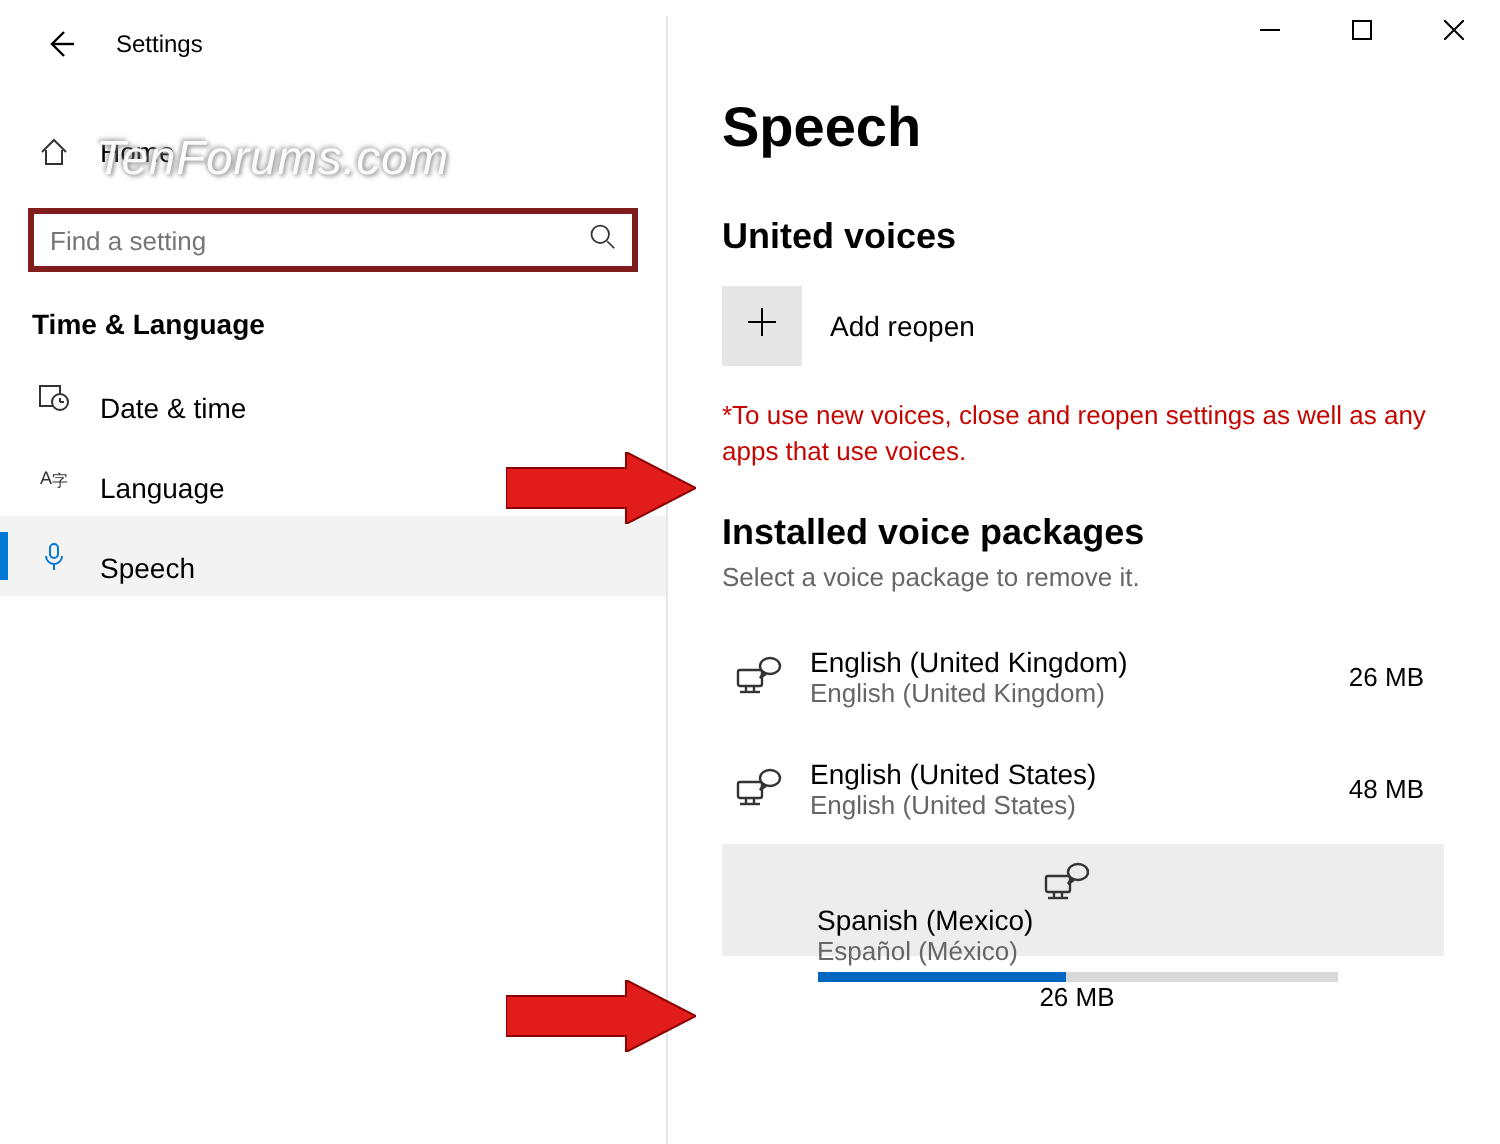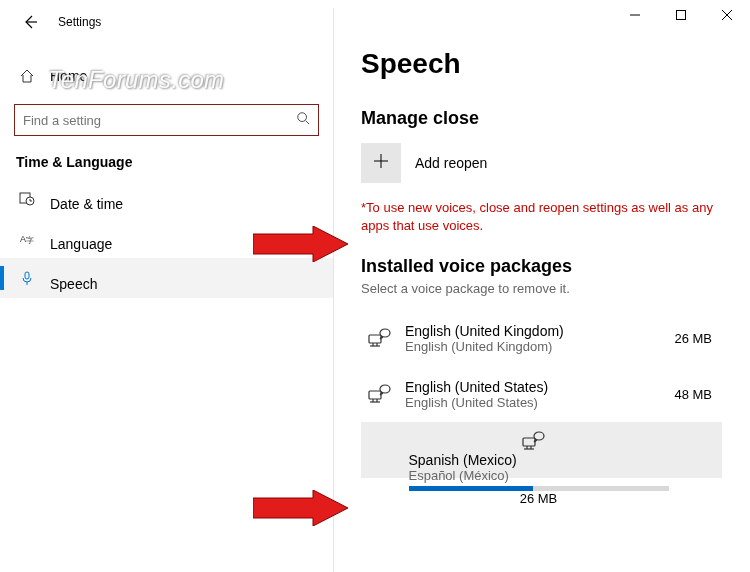--- a/index.html
+++ b/index.html
@@ -9,21 +9,21 @@
   .titlebar .winbtn { width: 46px; height: 30px; display: flex; align-items: center; justify-content: center; font-size: 10px; color: #000; }
   .winbtn svg { width: 10px; height: 10px; }
   .sidebar { width: 333px; height: 100%; padding: 0; position: relative; }
   .back-row { height: 44px; display: flex; align-items: center; padding-left: 20px; }
   .back-btn { width: 20px; height: 20px; display: flex; align-items: center; justify-content: center; }
   .app-title { font-size: 12px; margin-left: 18px; color: #000; }
   .home-row { display: flex; align-items: center; height: 40px; padding-left: 18px; margin-top: 12px; }
   .home-row .icon { width: 18px; display: flex; justify-content: center; }
   .home-row .label { font-size: 14px; margin-left: 14px; }
   .search-wrap { margin: 8px 14px 0 14px; }
-  .search-box { height: 32px; border: 1px solid #7f1d1d; display: flex; align-items: center; padding: 0 8px; }
+  .search-box { height: 32px; border: 3px solid #7f1d1d; display: flex; align-items: center; padding: 0 8px; }
   .search-box input { border: none; outline: none; flex: 1; font-size: 13px; background: transparent; }
   .search-box .sicon { color: #333; }
   .category { font-weight: 600; font-size: 14px; padding: 18px 16px 8px 16px; }
   .nav-item { display: flex; align-items: center; height: 40px; padding-left: 18px; position: relative; }
   .nav-item .icon { width: 18px; display: flex; justify-content: center; color: #333; }
   .nav-item .label { font-size: 14px; margin-left: 14px; color: #000; margin-top: 12px; }
   .nav-item.selected::before { content: ""; position: absolute; left: 0; top: 8px; bottom: 8px; width: 4px; background: #0078d4; }
   .nav-item.selected { background: #f3f3f3; }
   .divider { position: absolute; top: 8px; bottom: 0; left: 333px; width: 1px; background: #e6e6e6; }
   .content { flex: 1; padding: 48px 28px 0 28px; overflow: hidden; }
@@ -140,21 +140,21 @@
       </span>
       <span class="label">Speech</span>
     </div>
   </div>
 
   <div class="divider"></div>
 
   <div class="content">
     <div class="page-title">Speech</div>
 
-    <div class="section-title">Manage close</div>
+    <div class="section-title">United voices</div>
 
     <div class="add-row">
       <div class="add-tile">
         <span>
           <svg viewBox="0 0 16 16">
               <line x1="8" y1="1" x2="8" y2="15" stroke="#000" stroke-width="1"></line>
               <line x1="1" y1="8" x2="15" y2="8" stroke="#000" stroke-width="1"></line>
             </svg>
         </span>
       </div>

